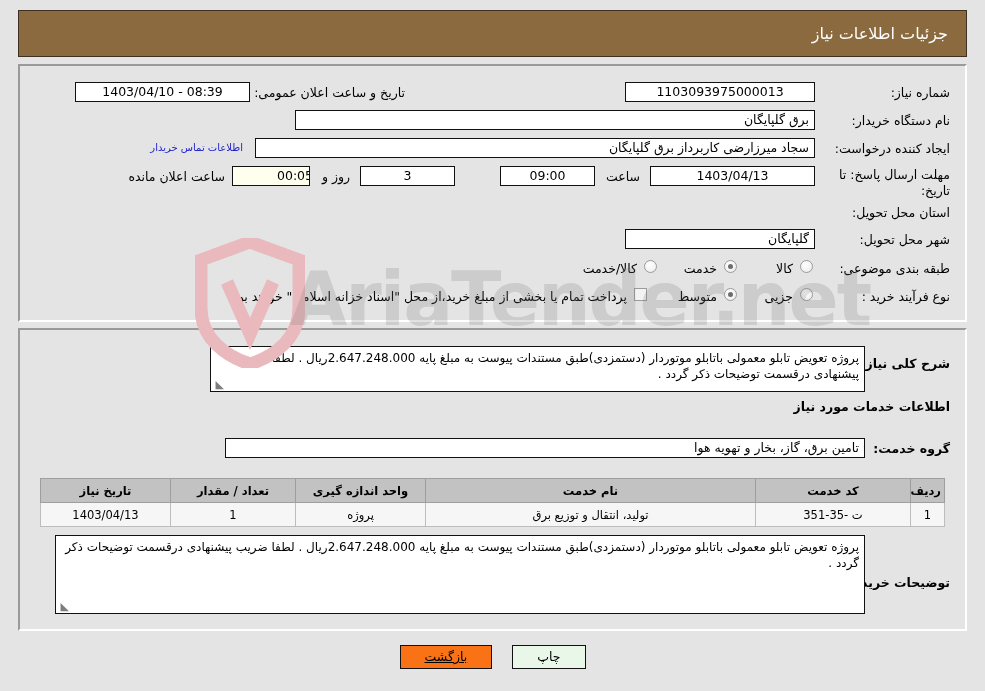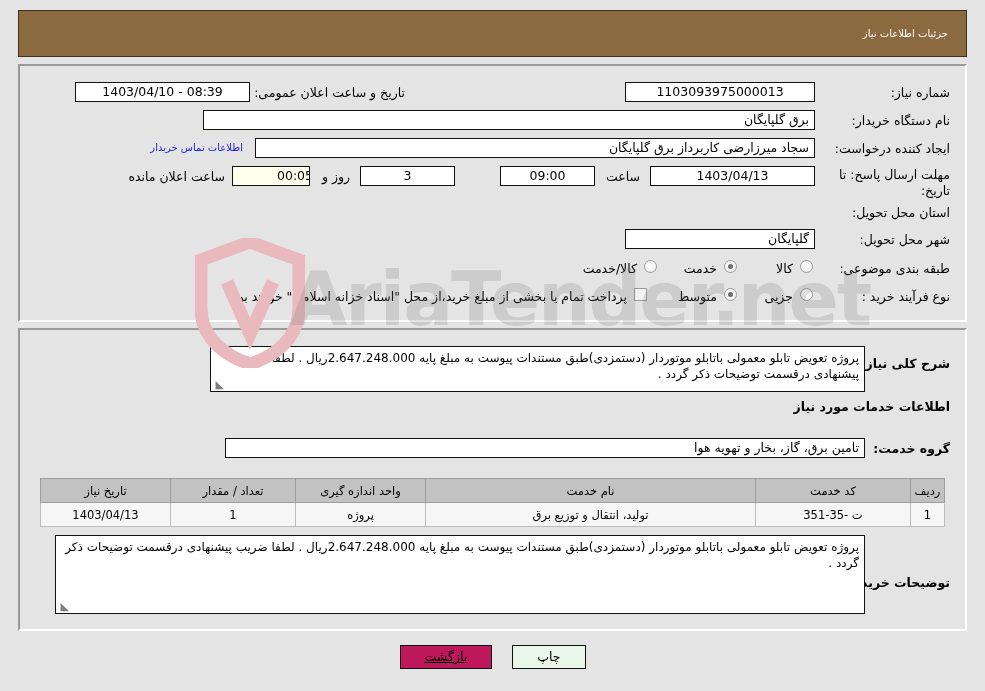--- a/index.html
+++ b/index.html
@@ -45,21 +45,21 @@
     width: 949px; height: 47px;
     background: #8a6a3e;
     border: 1px solid #3f3122;
     color: #ffffff;
     display: flex;
     align-items: center;
     justify-content: flex-start;
     padding: 0 18px;
     z-index: 2;
   }
-  .banner-title { font-size: 10px; }
+  .banner-title { font-size: 16px; }
 
   
   .panel {
     position: absolute;
     left: 18px;
     width: 949px;
     background: #e4e4e4;
     border-top: 2px solid #9a9a9a;
     border-left: 2px solid #9a9a9a;
     border-right: 2px solid #ffffff;
@@ -149,21 +149,21 @@
   
   table.svc {
     position: absolute;
     border-collapse: collapse;
     font-size: 11.5px;
     table-layout: fixed;
   }
   table.svc th {
     background: #c2c2c2;
     border: 1px solid #9e9e9e;
-    font-weight: normal;
+    font-weight: bold;
     height: 24px;
     padding: 2px 3px;
     text-align: center;
     color: #000;
   }
   table.svc td {
     background: #f6f6f6;
     border: 1px solid #bdbdbd;
     height: 24px;
     padding: 2px 3px;
@@ -185,21 +185,21 @@
   .btn {
     border: 1px solid #111;
     font-family: "DejaVu Sans", "Liberation Sans", sans-serif;
     font-size: 12.5px;
     color: #000;
     padding: 3px 24px;
     cursor: pointer;
     line-height: 16px;
   }
   .btn-print  { background: #e8f7e8; }
-  .btn-back   { background: #be185d; text-decoration: underline; }
+  .btn-back   { background: #f97316; text-decoration: underline; }
 </style>
 </head>
 <body>
 
 <div class="watermark">
   <svg class="wm-shield" viewBox="0 0 110 130">
     <path d="M55 4 L104 22 L104 70 C104 100 80 118 55 126 C30 118 6 100 6 70 L6 22 Z" fill="none" stroke="#e9b9bd" stroke-width="13"></path>
     <path d="M32 44 L55 96 L78 44" fill="none" stroke="#e9b9bd" stroke-width="13"></path>
   </svg>
   <div class="wm-text">AriaTender.net</div>
@@ -211,21 +211,21 @@
 
 <div class="panel panel-a">
 
   <div class="lbl" style="right:15px; top:20px;">شماره نیاز:</div>
   <div class="fld c" style="right:150px; top:16px; width:190px;">1103093975000013</div>
 
   <div class="lbl" style="right:560px; top:20px;">تاریخ و ساعت اعلان عمومی:</div>
   <div class="fld c ltr" style="right:715px; top:16px; width:175px;">1403/04/10 - 08:39</div>
 
   <div class="lbl" style="right:15px; top:48px;">نام دستگاه خریدار:</div>
-  <div class="fld r" style="right:150px; top:44px; width:612px;">برق گلپایگان</div>
+  <div class="fld r" style="right:150px; top:44px; width:520px;">برق گلپایگان</div>
 
   <div class="lbl" style="right:15px; top:76px;">ایجاد کننده درخواست:</div>
   <div class="fld r" style="right:150px; top:72px; width:560px;">سجاد میرزارضی کاربرداز برق گلپایگان</div>
   <div class="lnk" style="right:722px; top:76px;">اطلاعات تماس خریدار</div>
 
   <div class="lbl" style="right:15px; top:102px;">مهلت ارسال پاسخ: تا</div>
   <div class="lbl" style="right:15px; top:118px;">تاریخ:</div>
 
   <div class="fld c ltr" style="right:150px; top:100px; width:165px;">1403/04/13</div>
   <div class="lbl" style="right:325px; top:104px;">ساعت</div>

